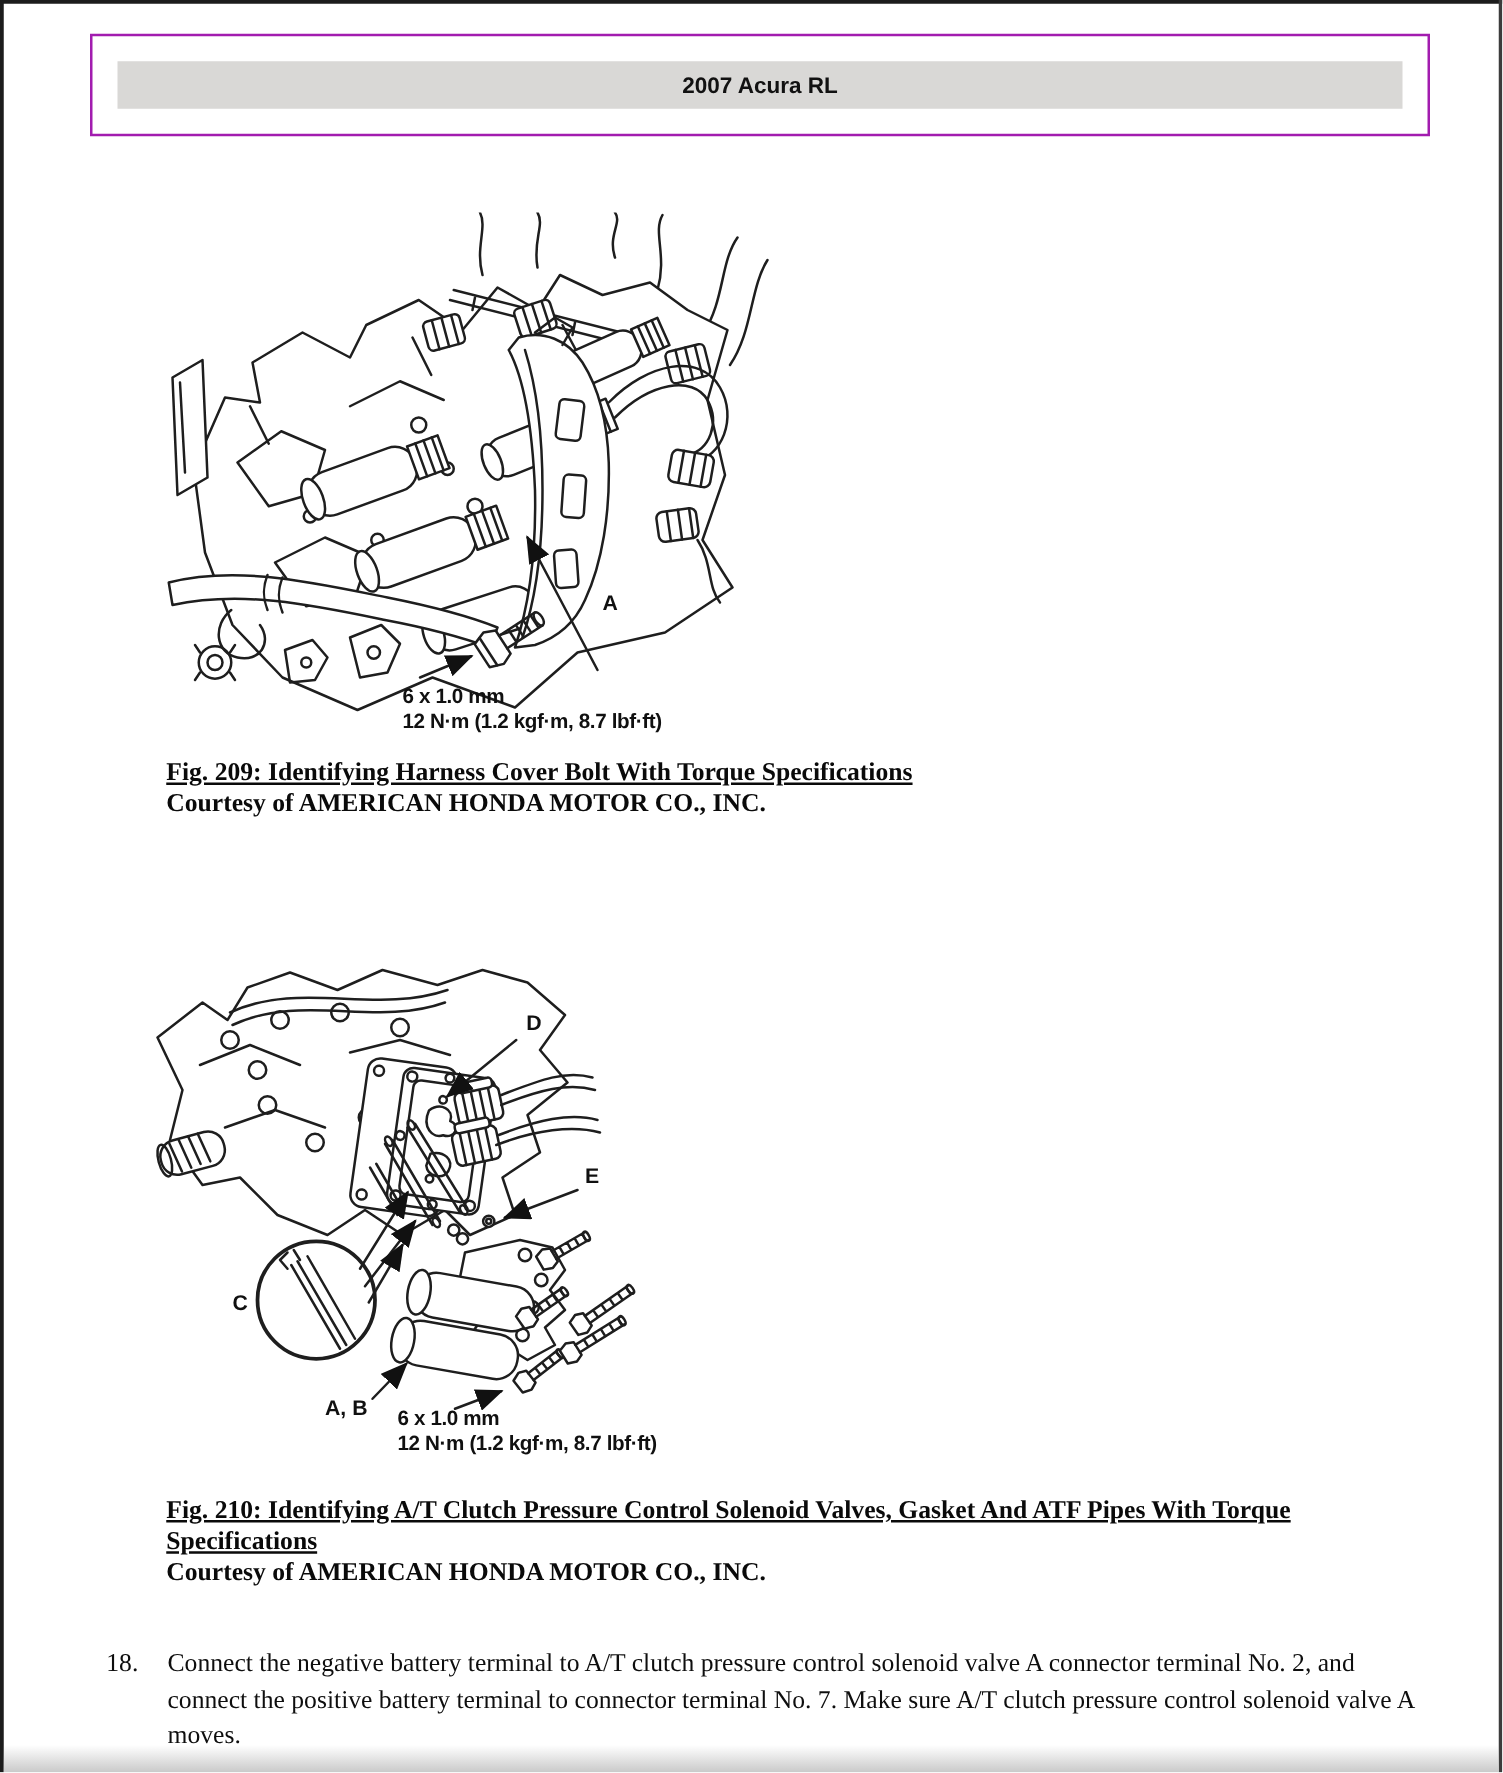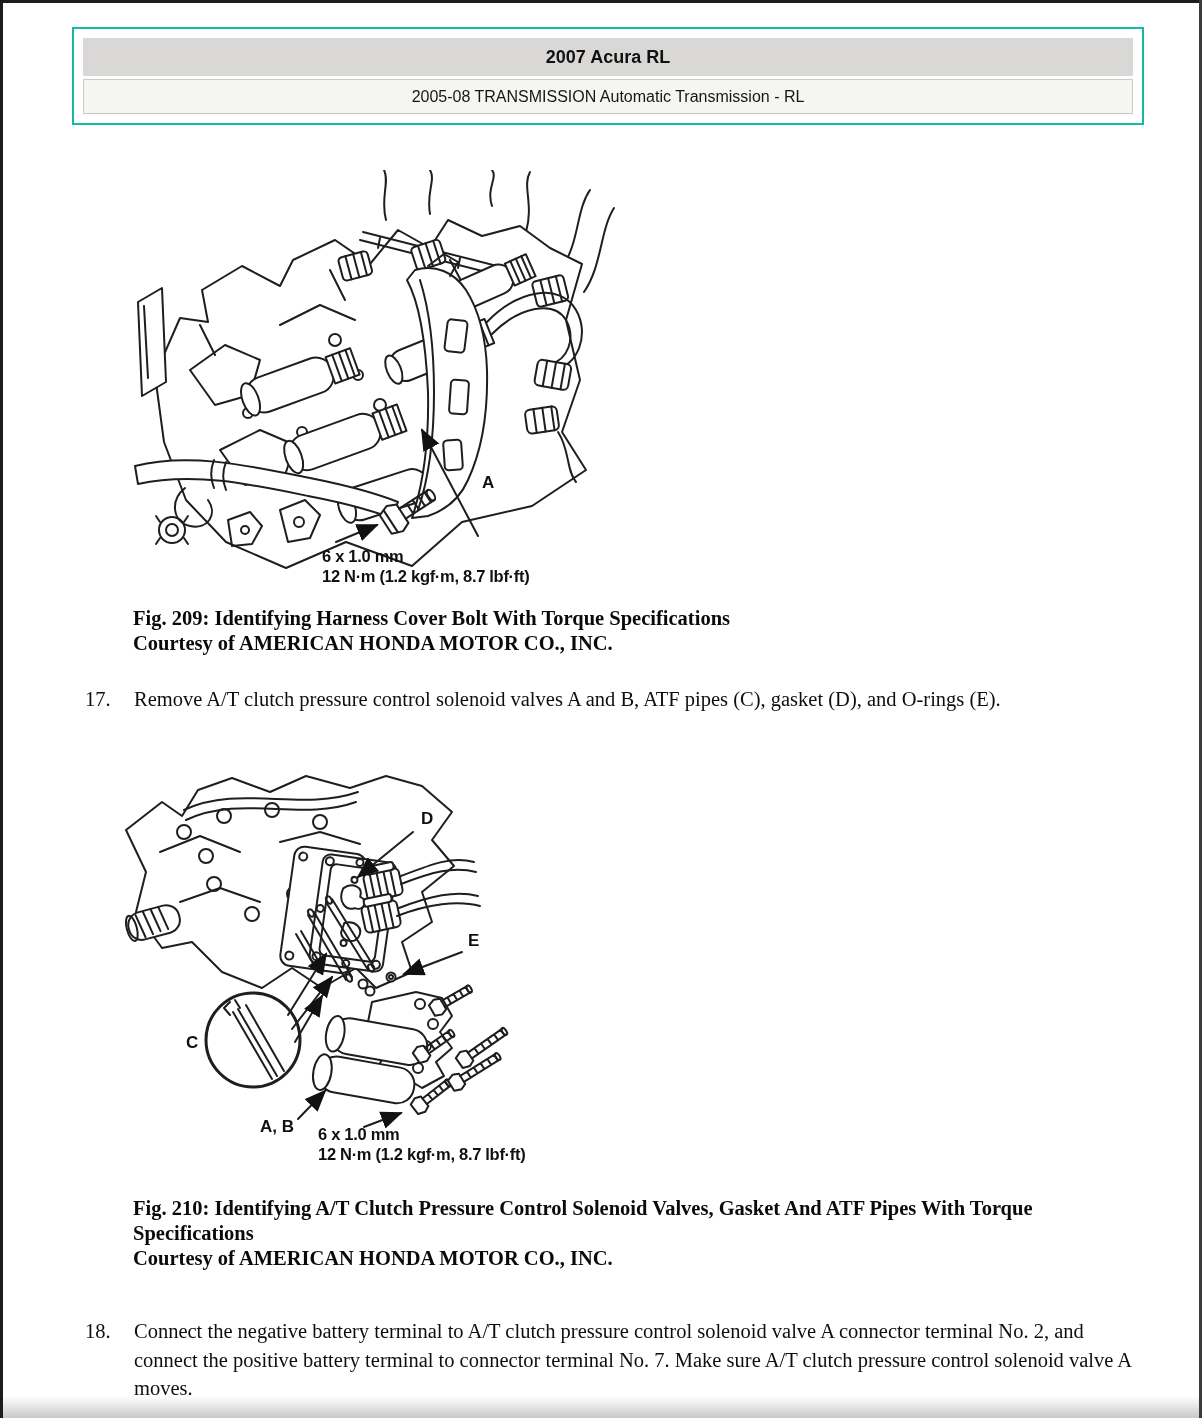--- a/index.html
+++ b/index.html
@@ -6,56 +6,53 @@
   #page{position:relative;width:1202px;height:1418px;background:#fff;overflow:hidden;
         font-family:"Liberation Serif", serif;color:#0e0e0e;}
   .edge{position:absolute;background:#1c1c1c;}
   #edge-top{left:0;top:0;width:1202px;height:3px;}
   #edge-left{left:0;top:0;width:3px;height:1418px;}
   #edge-right{right:0;top:0;width:3px;height:1418px;background:#3c3c3c;}
   #bottom-fade{position:absolute;left:3px;right:3px;bottom:0;height:22px;
         background:linear-gradient(rgba(255,255,255,0), #c9c9c9);}
 
   
-  #header-box{position:absolute;left:72px;top:27px;width:1072px;border:2px solid #14b8a6;
-        background:#fff;padding:9px;box-sizing:border-box;}
+  #header-box{position:absolute;left:72px;top:27px;width:1072px;border:2px solid #a21caf;
+        background:#fff;padding:20px;box-sizing:border-box;}
   #header-title-bar{background:#d9d8d6;height:38px;display:flex;align-items:center;justify-content:center;
         font-family:"Liberation Sans", sans-serif;font-weight:bold;font-size:18px;color:#111;}
   #header-subtitle-bar{margin-top:3px;background:#f5f5f2;border:1px solid #c9c9c6;height:33px;
         display:flex;align-items:center;justify-content:center;
         font-family:"Liberation Sans", sans-serif;font-size:16px;color:#161616;}
 
   svg.fig{position:absolute;}
   svg text{fill:#101010;stroke:none;}
   text.callout{font-family:"Liberation Sans", sans-serif;font-weight:bold;font-size:17px;}
   text.torque{font-family:"Liberation Sans", sans-serif;font-weight:bold;font-size:16.5px;letter-spacing:-0.3px;}
 
   .fig-caption{position:absolute;font-weight:bold;font-size:20.5px;line-height:25px;color:#0a0a0a;}
-  .cap-title{}
+  .cap-title{text-decoration:underline;}
   .cap-credit{text-decoration:none;}
 
   .step{position:absolute;display:flex;font-size:20.5px;line-height:28.5px;}
   .step-num{width:49px;flex:0 0 49px;}
   .step-text{width:1006px;}
 </style>
 </head>
 <body>
 
 <div id="page">
 
   <div id="edge-top" class="edge"></div>
   <div id="edge-left" class="edge"></div>
   <div id="edge-right" class="edge"></div>
 
   <div id="header-box">
     <div id="header-title-bar">
       <span>2007 Acura RL</span>
-    </div>
-    <div id="header-subtitle-bar">
-      <span>2005-08 TRANSMISSION Automatic Transmission - RL</span>
     </div>
   </div>
 
   <svg class="fig" style="left:130px;top:170px" width="560" height="430" viewBox="0 0 560 430">
     <defs>
       <marker id="ah1" markerWidth="11" markerHeight="9" refX="10" refY="4.5" orient="auto">
         <path d="M0,0 L11,4.5 L0,9 Z" fill="#111"></path>
       </marker>
     </defs>
     <g fill="none" stroke="#1e1e1e" stroke-width="2" stroke-linejoin="round" stroke-linecap="round">
@@ -171,24 +168,20 @@
     <text class="callout" x="352" y="318">A</text>
     <text class="torque" x="192" y="392">6 x 1.0 mm</text>
     <text class="torque" x="192" y="412">12 N·m (1.2 kgf·m, 8.7 lbf·ft)</text>
   </svg>
 
   <div class="fig-caption" style="left:133px;top:606px;width:1020px">
     <span class="cap-title">Fig. 209: Identifying Harness Cover Bolt With Torque Specifications</span>
     <div class="cap-credit">Courtesy of AMERICAN HONDA MOTOR CO., INC.</div>
   </div>
 
-  <div class="step" style="left:85px;top:685px">
-    <div class="step-num">17.</div>
-    <div class="step-text">Remove A/T clutch pressure control solenoid valves A and B, ATF pipes (C), gasket (D), and O-rings (E).</div>
-  </div>
 
   <svg class="fig" style="left:120px;top:772px" width="560" height="400" viewBox="0 0 560 400">
     <defs>
       <marker id="ah2" markerWidth="11" markerHeight="9" refX="10" refY="4.5" orient="auto">
         <path d="M0,0 L11,4.5 L0,9 Z" fill="#111"></path>
       </marker>
     </defs>
     <g fill="none" stroke="#1e1e1e" stroke-width="2" stroke-linejoin="round" stroke-linecap="round">
       <g>
         <path fill="#fff" d="M6,58 L42,30 L62,44 L78,18 L112,6 L150,20 L186,4 L230,16 L266,4 L302,14 L332,40 L312,68 L334,94 L302,120 L312,150 L282,170 L292,200 L256,216 L236,196 L202,216 L172,196 L142,216 L102,200 L72,170 L42,176 L16,140 L26,100 Z"></path>

